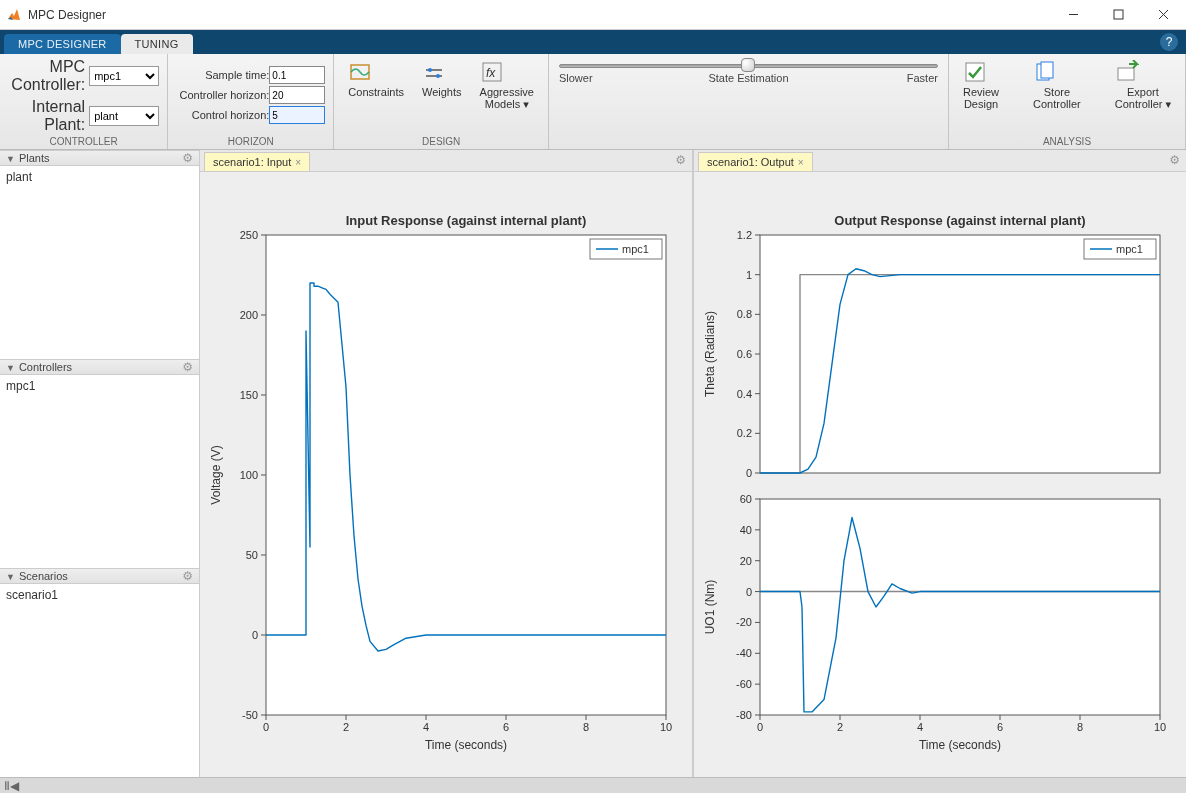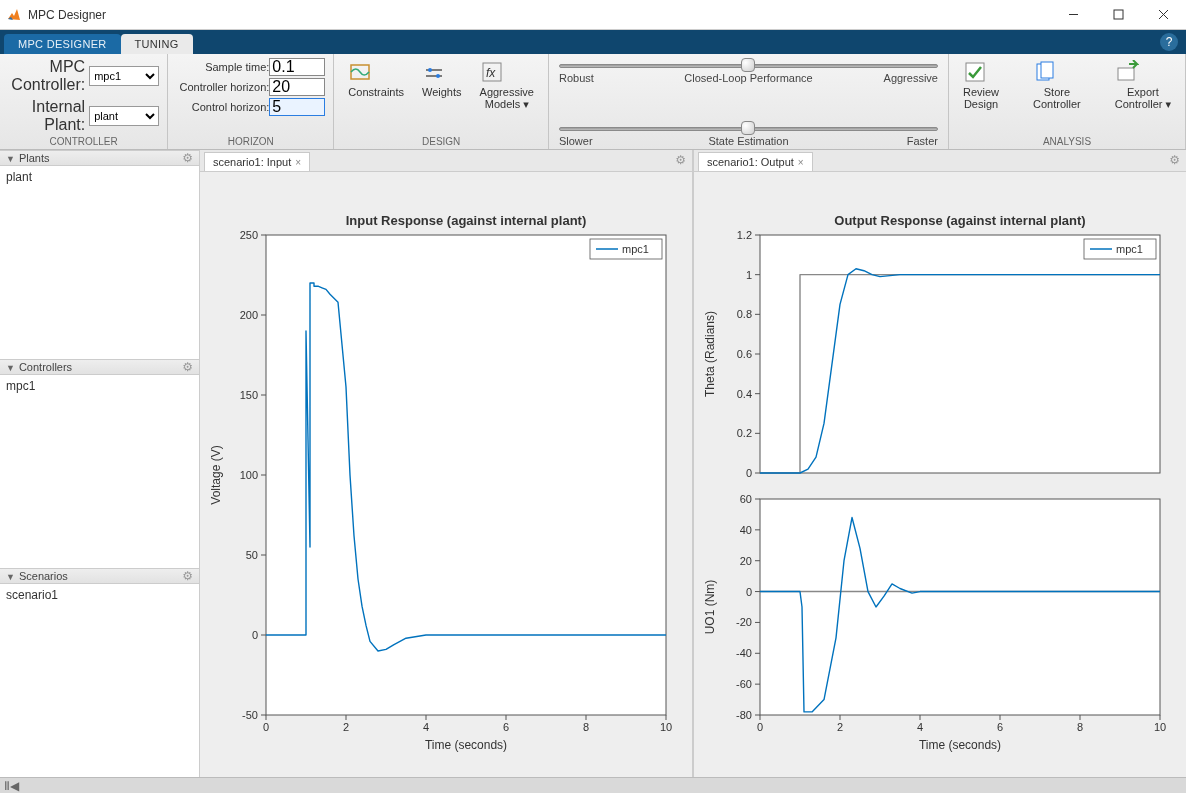--- a/index.html
+++ b/index.html
@@ -13,23 +13,23 @@
   .ribbon-tab { padding: 4px 14px; font-size: 11px; letter-spacing: .3px; cursor: pointer; color: #e7f0f7; }
   .ribbon-tab.active { background: #eaeaea; color: #333; border-top-left-radius: 4px; border-top-right-radius: 4px; }
   .ribbon-tab.blue { background: #1b6aa5; border-top-left-radius: 4px; border-top-right-radius: 4px; }
   .ribbon-help { position: absolute; right: 8px; top: 3px; width: 18px; height: 18px; border-radius: 9px; background: #2a6d9c; color: #fff; display: flex; align-items: center; justify-content: center; font-size: 12px; cursor: pointer; }
   .toolstrip { height: 96px; background: linear-gradient(#f4f4f4,#e6e6e6); border-bottom: 1px solid #bbb; display: flex; }
   .group { border-right: 1px solid #c5c5c5; padding: 4px 8px 2px 8px; display: flex; flex-direction: column; justify-content: space-between; }
   .group .gname { text-align: center; font-size: 10px; color: #666; padding-top: 2px; }
   .controller-grid { display: grid; grid-template-columns: auto 70px; gap: 4px 4px; align-items: center; }
   .controller-grid label { text-align: right; font-size: 16px; }
   .controller-grid select { height: 20px; border: 1px solid #999; background: #fff; font-size: 11px; }
-  .horizon-grid { display: grid; grid-template-columns: auto 56px; gap: 2px 0; align-items: center; }
+  .horizon-grid { display: grid; grid-template-columns: auto 56px; gap: 2px 0; align-items: center; margin-top: 8px; }
   .horizon-grid label { text-align: right; font-size: 11px; white-space: nowrap; }
-  .horizon-grid input { height: 18px; border: 1px solid #888; padding: 0 2px; font-size: 16px; }
+  .horizon-grid input { height: 18px; border: 1px solid #888; padding: 0 2px; font-size: 10px; }
   .horizon-grid input.focus { border: 1px solid #2a7de1; background: #eaf3ff; }
   .design-btns { display: flex; gap: 6px; }
   .toolbtn { display: flex; flex-direction: column; gap: 2px; padding: 2px 6px; cursor: pointer; }
   .toolbtn .ic { width: 24px; height: 24px; display: flex; align-items: center; justify-content: center; }
   .toolbtn .lbl { font-size: 11px; text-align: center; line-height: 12px; }
   .perf { flex: 0 0 400px; display: flex; flex-direction: column; justify-content: space-between; padding: 6px 10px 2px 10px; border-right: 1px solid #c5c5c5; }
   .slider-row { display: flex; flex-direction: column; }
   .slider-track { position: relative; height: 12px; }
   .slider-track .rail { position: absolute; left: 0; right: 0; top: 4px; height: 4px; border-radius: 2px; background: linear-gradient(#9a9a9a,#bfbfbf); border: 1px solid #8a8a8a; }
   .slider-track .thumb { position: absolute; top: -2px; width: 14px; height: 14px; background: radial-gradient(circle at 30% 30%,#fff,#cfcfcf); border: 1px solid #888; border-radius: 4px; transform: translateX(-50%); }
@@ -37,21 +37,21 @@
   .slider-labels .mid { position: absolute; left: 50%; transform: translateX(-50%); }
   .analysis-btns { display: flex; gap: 22px; }
   .workspace { display: flex; height: calc(100% - 30px - 24px - 96px - 16px); }
   .side { width: 200px; background: #f7f7f7; border-right: 1px solid #ccc; display: flex; flex-direction: column; }
   .panel-head { height: 16px; background: linear-gradient(#eee,#e2e2e2); border-top: 1px solid #ccc; border-bottom: 1px solid #ccc; display: flex; align-items: center; padding: 0 6px; font-size: 11px; color: #444; justify-content: space-between; }
   .panel-head .tri { margin-right: 4px; font-size: 9px; color: #666; }
   .panel-body { background: #fff; flex: 1; overflow: auto; padding: 2px 0; }
   .panel-body .item { padding: 2px 6px; font-size: 12px; cursor: pointer; }
   .tabbar { height: 22px; background: #e8e8e8; border-bottom: 1px solid #ccc; display: flex; align-items: flex-end; padding-left: 4px; position: relative; }
   .tabbar .tab { padding: 3px 8px; font-size: 11px; background: #f6f6f6; border: 1px solid #c9c9c9; border-bottom: none; display: flex; align-items: center; gap: 4px; cursor: pointer; }
-  .tabbar .tab.actv { background: #ffffff; font-weight: normal; }
+  .tabbar .tab.actv { background: #fef9c3; font-weight: normal; }
   .tabbar .x { font-size: 10px; color: #888; cursor: pointer; }
   .plots { flex: 1; background: #eee; display: flex; }
   .plot-pane { flex: 1; display: flex; flex-direction: column; border-right: 2px solid #ccc; }
   .plot-area { flex: 1; display: flex; align-items: center; justify-content: center; }
   svg.chart { background: #eee; }
   .statusbar { height: 16px; background: #d9d9d9; border-top: 1px solid #bbb; display: flex; align-items: center; padding-left: 4px; }
   .cog { color: #999; font-size: 12px; cursor: pointer; }
 </style>
 </head>
 <body>
@@ -141,31 +141,20 @@
             </svg>
           </span>
         <span class="lbl" style="white-space:pre">Aggressive
 Models ▾</span>
       </div>
     </div>
     <div class="gname">DESIGN</div>
   </div>
 
   <div class="perf">
-    <div class="slider-row">
-      <div class="slider-track">
-        <div class="rail"></div>
-          <div class="thumb" style="left:50%"></div>
-      </div>
-      <div class="slider-labels" style="position:relative">
-        <span>Robust</span>
-        <span class="mid">Closed-Loop Performance</span>
-        <span>Aggressive</span>
-      </div>
-    </div>
     <div class="slider-row">
       <div class="slider-track">
         <div class="rail"></div>
           <div class="thumb" style="left:50%"></div>
       </div>
       <div class="slider-labels" style="position:relative">
         <span>Slower</span>
         <span class="mid">State Estimation</span>
         <span>Faster</span>
       </div>

